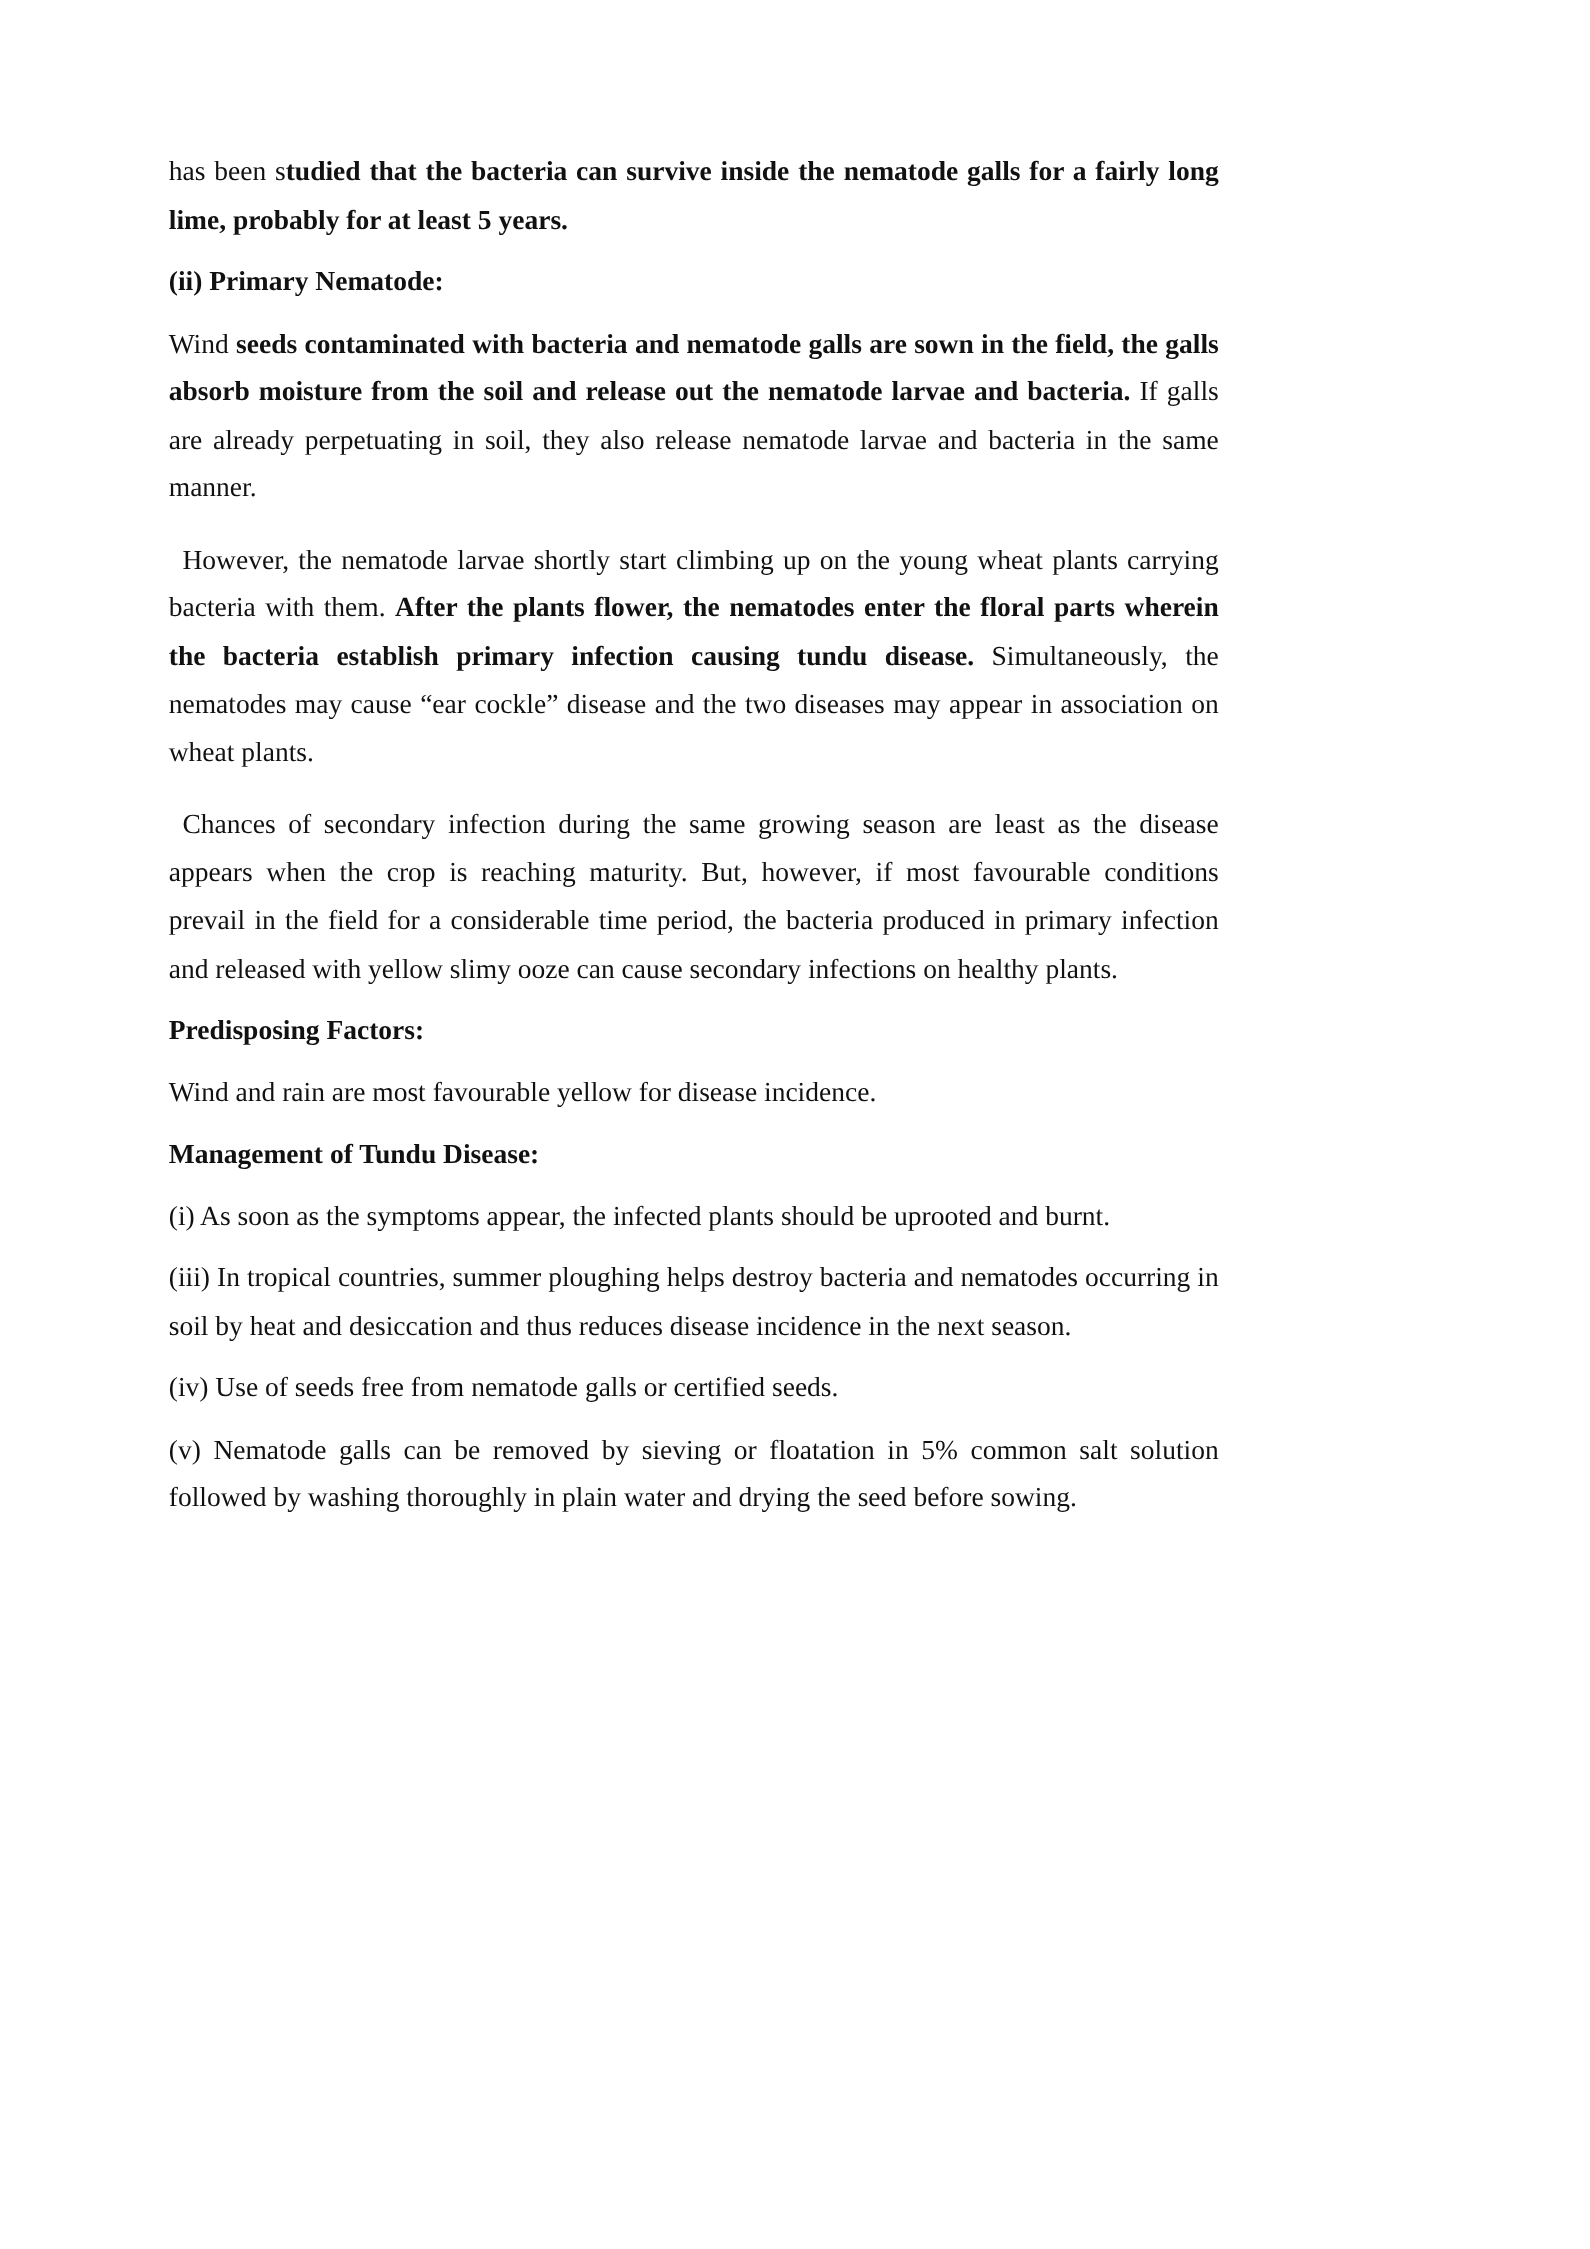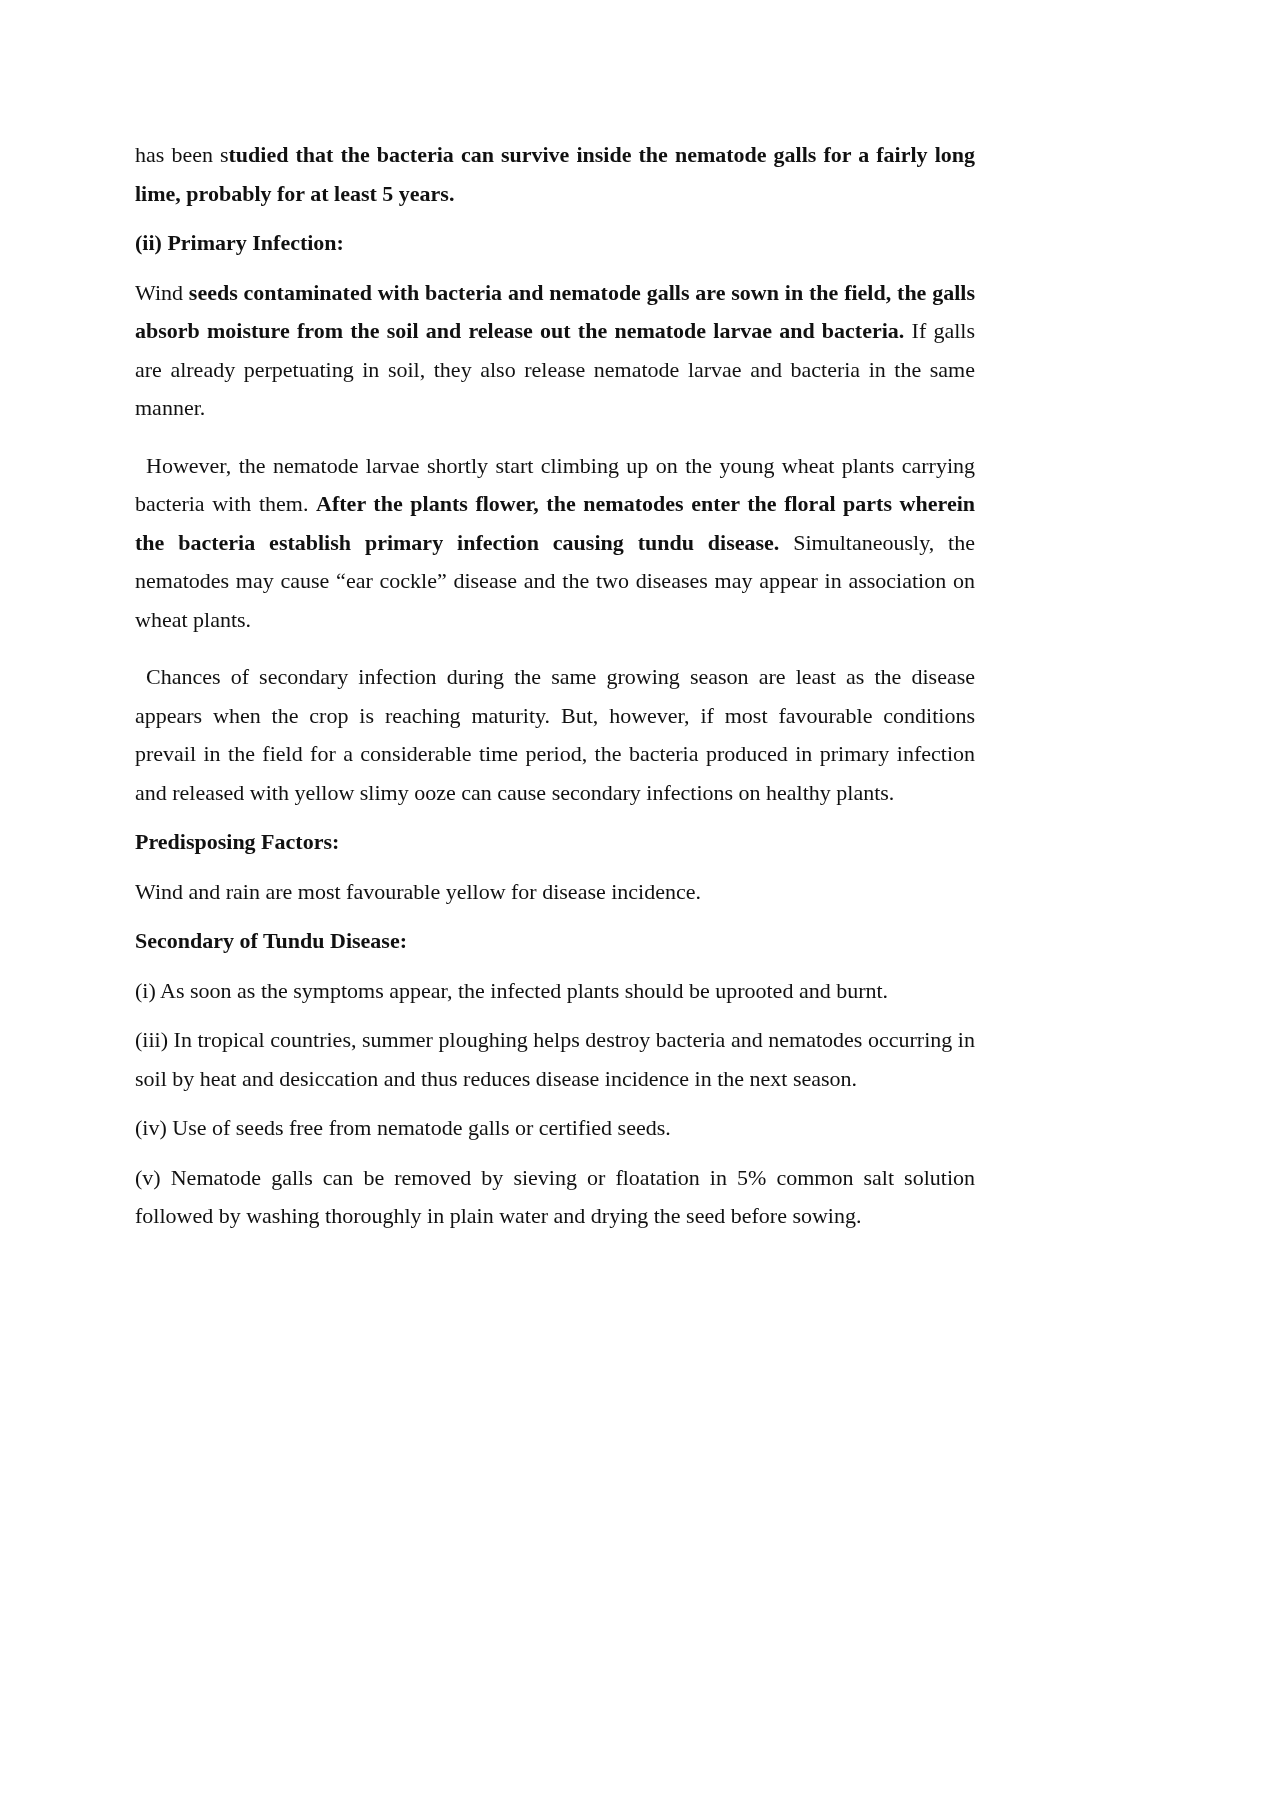--- a/index.html
+++ b/index.html
@@ -11,21 +11,21 @@
     width: 1272px;
     height: 1799px;
     position: relative;
     overflow: hidden;
     font-family: "Liberation Serif", "DejaVu Serif", serif;
     color: #111111;
   }
   .page {
     position: absolute;
     left: 135px;
-    top: 136px;
+    top: 118px;
     width: 840px;
     font-size: 22px;
     line-height: 38.5px;
   }
   p {
     margin: 0 0 11px 0;
     text-align: justify;
   }
   p.indent { text-indent: 11px; margin-top: 19px; }
   b, .b { font-weight: bold; }
@@ -34,21 +34,21 @@
 </head>
 <body>
 
 <div class="page">
 
   <p>
     <span>has been s</span><b>tudied that the bacteria can survive inside the nematode galls for a fairly long lime, probably for at least 5 years.</b>
   </p>
 
   <p>
-    <b>(ii) Primary Infection:</b>
+    <b>(ii) Primary Nematode:</b>
   </p>
 
   <p>
     <span>Wind </span><b>seeds contaminated with bacteria and nematode galls are sown in the field, the galls absorb moisture from the soil and release out the nematode larvae and bacteria.</b><span> If galls are already perpetuating in soil, they also release nematode larvae and bacteria in the same manner.</span>
   </p>
 
   <p class="indent">
     <span>However, the nematode larvae shortly start climbing up on the young wheat plants carrying bacteria with them. </span><b>After the plants flower, the nematodes enter the floral parts wherein the bacteria establish primary infection causing tundu disease.</b><span> Simultaneously, the nematodes may cause “ear cockle” disease and the two diseases may appear in association on wheat plants.</span>
   </p>
 
@@ -59,21 +59,21 @@
 
   <p>
     <b>Predisposing Factors:</b>
   </p>
 
   <p>
     <span>Wind and rain are most favourable yellow for disease incidence.</span>
   </p>
 
   <p>
-    <b>Secondary of Tundu Disease:</b>
+    <b>Management of Tundu Disease:</b>
   </p>
 
   <p>
     <span>(i) As soon as the symptoms appear, the infected plants should be uprooted and burnt.</span>
   </p>
 
 
   <p>
     <span>(iii) In tropical countries, summer ploughing helps destroy bacteria and nematodes occurring in soil by heat and desiccation and thus reduces disease incidence in the next season.</span>
   </p>

